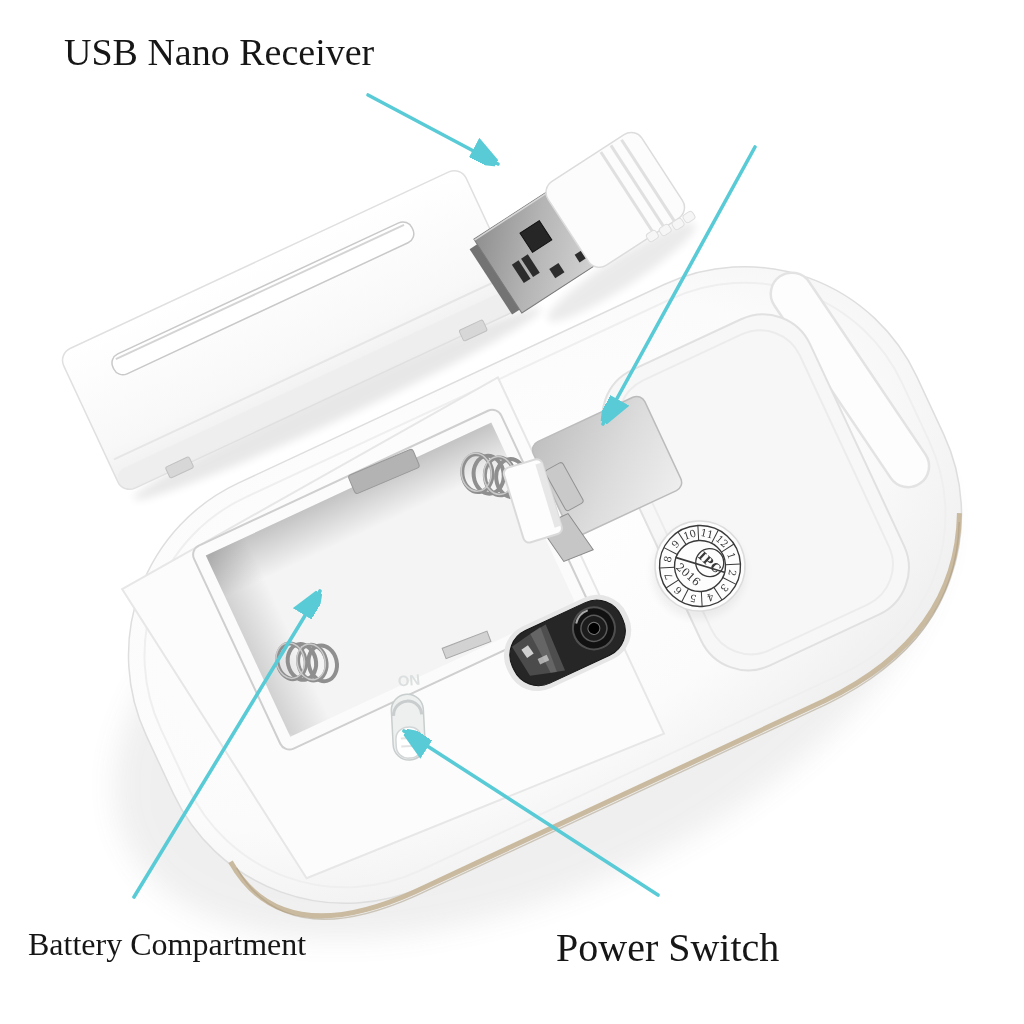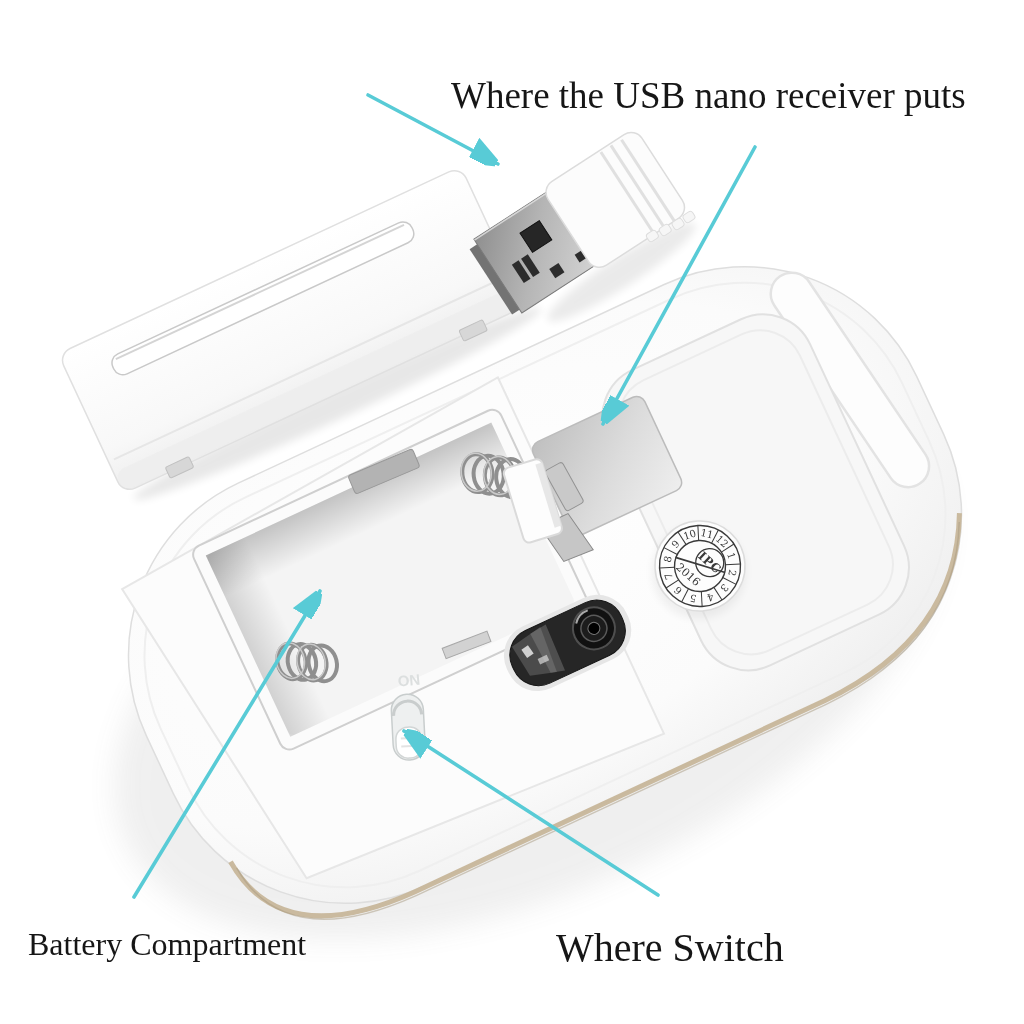--- a/index.html
+++ b/index.html
@@ -233,16 +233,16 @@
   </g>
 
   <g stroke-linecap="round" fill="none">
     <line class="arrow-line" x1="368" y1="95" x2="498" y2="164" stroke="#58cbd6" stroke-width="3.6" marker-end="url(#ah)"></line>
     <line class="arrow-line" x1="755" y1="147" x2="603" y2="424" stroke="#58cbd6" stroke-width="3.6" marker-end="url(#ah)"></line>
     <line class="arrow-line" x1="134" y1="897" x2="320" y2="591" stroke="#58cbd6" stroke-width="3.6" marker-end="url(#ah)"></line>
     <line class="arrow-line" x1="658" y1="895" x2="404" y2="731" stroke="#58cbd6" stroke-width="3.6" marker-end="url(#ah)"></line>
   </g>
 </svg>
 
-<div class="callout" style="left:451px;top:77px;font-size:37px;">Where the USB nano receiver puts</div>
+<div class="callout" style="left:64px;top:33px;font-size:38px;">USB Nano Receiver</div>
 <div class="callout" style="left:28px;top:928px;font-size:32px;">Battery Compartment</div>
-<div class="callout" style="left:556px;top:928px;font-size:40px;">Where Switch</div>
+<div class="callout" style="left:556px;top:928px;font-size:40px;">Power Switch</div>
 </div>
 
 </body></html>

